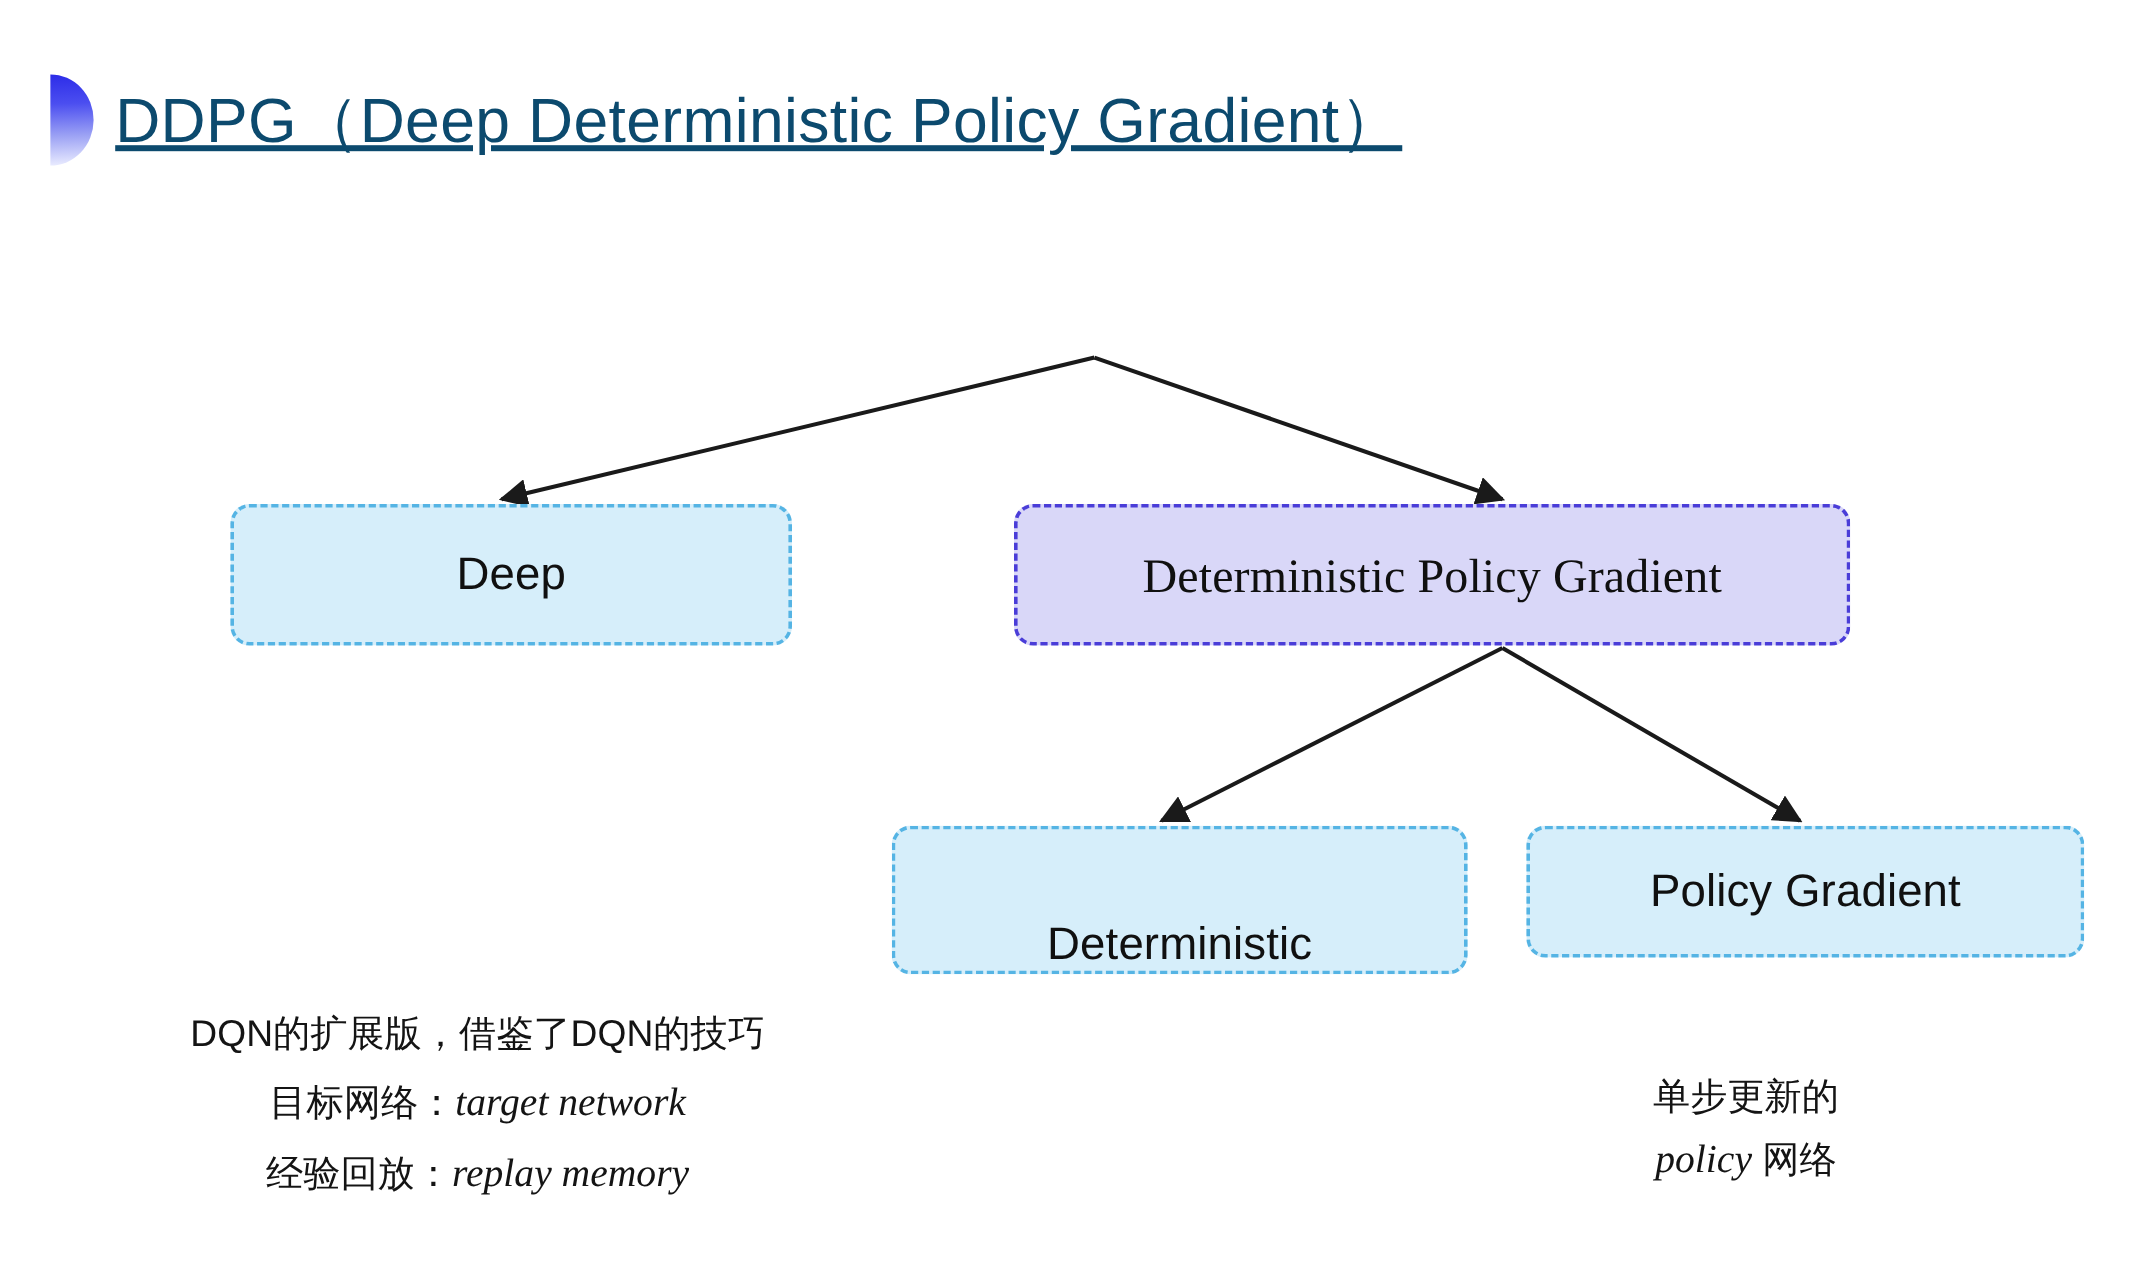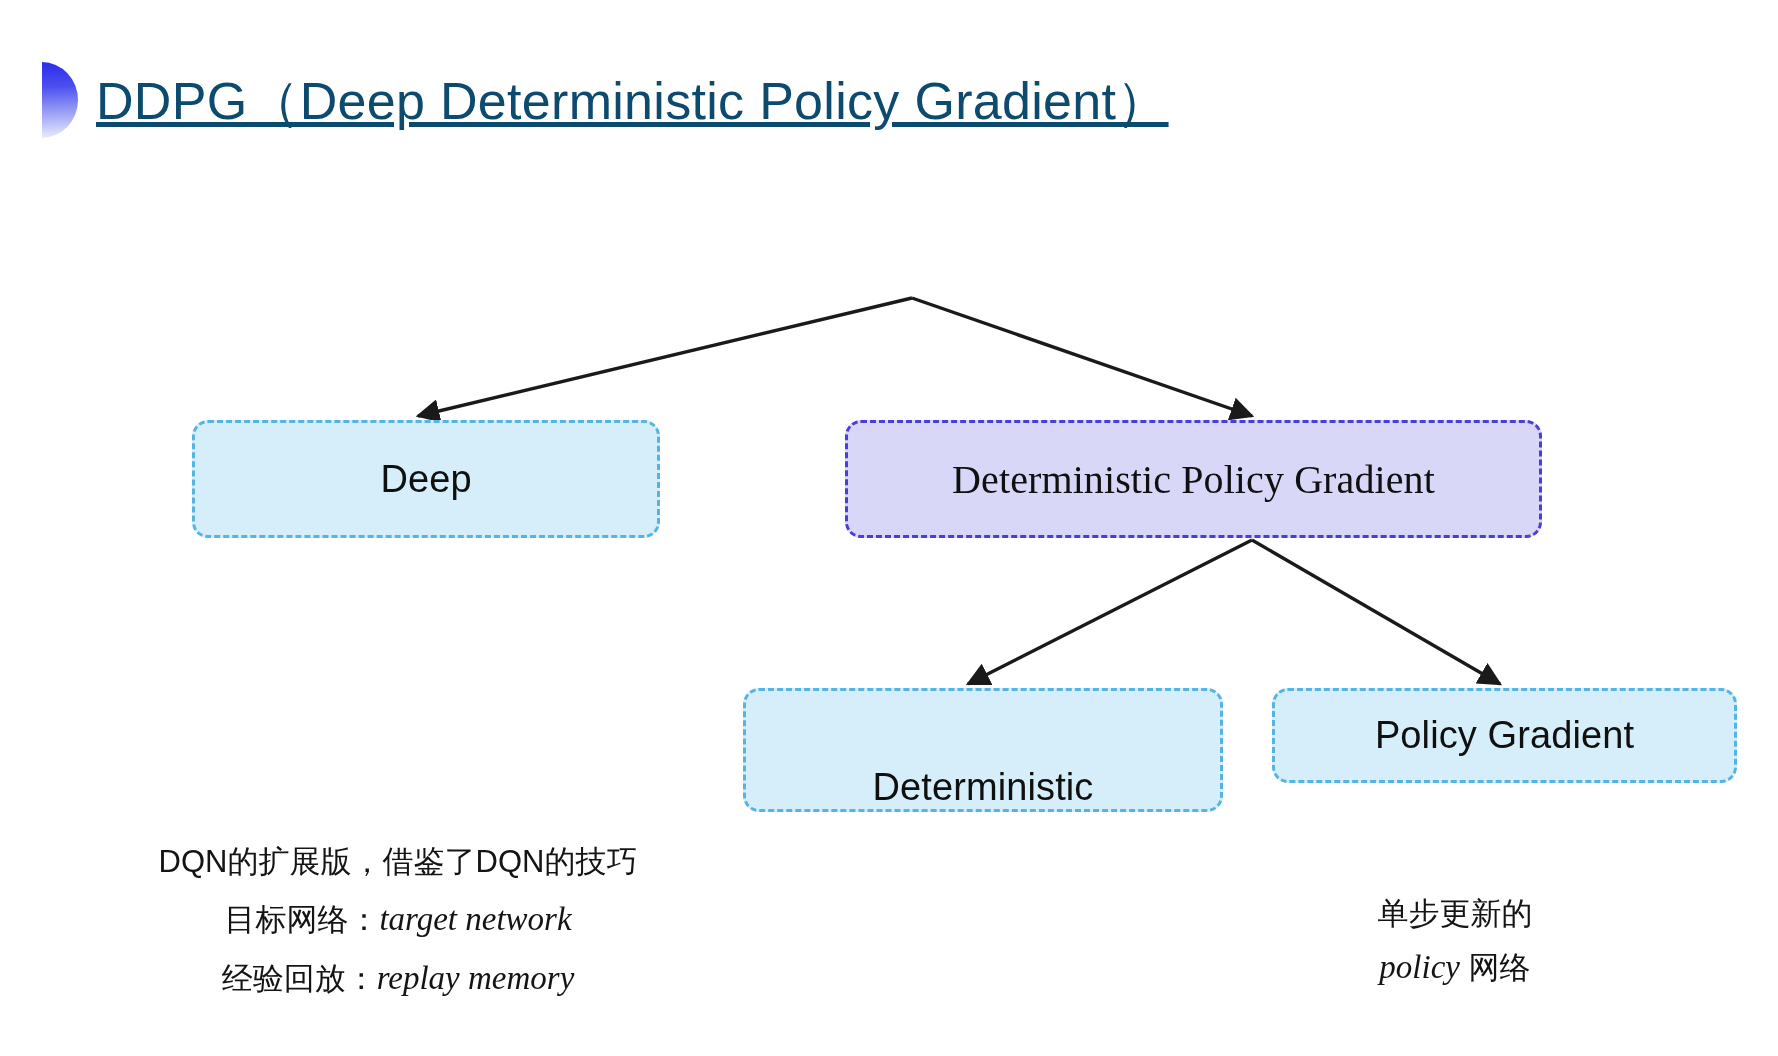--- a/index.html
+++ b/index.html
@@ -79,21 +79,21 @@
   .node.blue {
     background: #d6eefa;
     border: 3px dashed #55b4e4;
   }
   .node.purple .node-label { font-size: 40px; }
 
   #node-root      { left: 430px;  top: 178px; width: 965px; height: 118px; }
   #node-deep      { left: 172px;  top: 420px; width: 468px; height: 118px; margin-left: 20px; }
   #node-dpg       { left: 845px;  top: 420px; width: 697px; height: 118px; font-family: Liberation Serif, serif; }
   #node-determ    { left: 743px;  top: 688px; width: 480px; height: 124px; align-items: flex-end; }
-  #node-pg        { left: 1272px; top: 688px; width: 465px; height: 95px; }
+  #node-pg        { left: 1272px; top: 688px; width: 465px; height: 110px; }
 
   
   .annotation {
     position: absolute;
     color: #141414;
     text-align: center;
     line-height: 1.55;
   }
   .annotation .ann-line {
     font-size: 31px;

